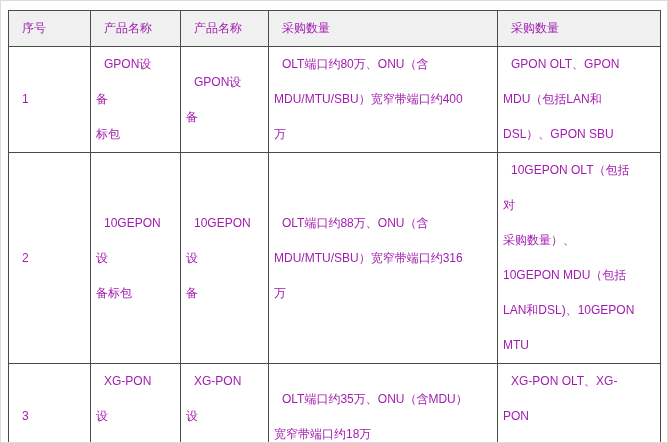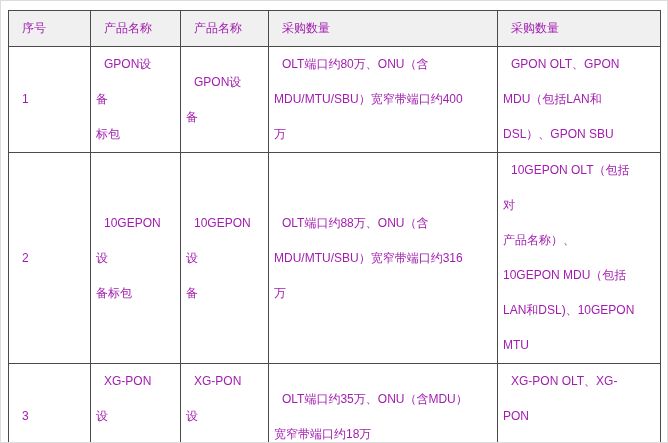--- a/index.html
+++ b/index.html
@@ -91,21 +91,21 @@
       <tr>
         <td class="cell">2</td>
         <td class="cell">10GEPON设
 备标包</td>
         <td class="cell">10GEPON设
 备</td>
         <td class="cell">OLT端口约88万、ONU（含
 MDU/MTU/SBU）宽窄带端口约316
 万</td>
         <td class="cell">10GEPON OLT（包括对
-产品名称）、
+采购数量）、
 10GEPON MDU（包括
 LAN和DSL)、10GEPON
 MTU</td>
       </tr>
       <tr>
         <td class="cell">3</td>
         <td class="cell">XG-PON设
 备标包</td>
         <td class="cell">XG-PON设
 备</td>

